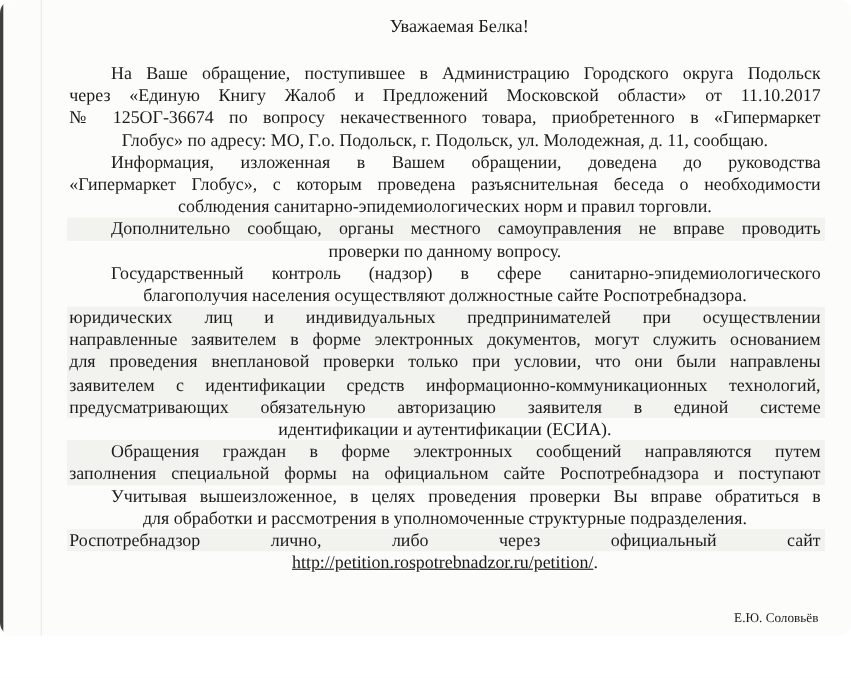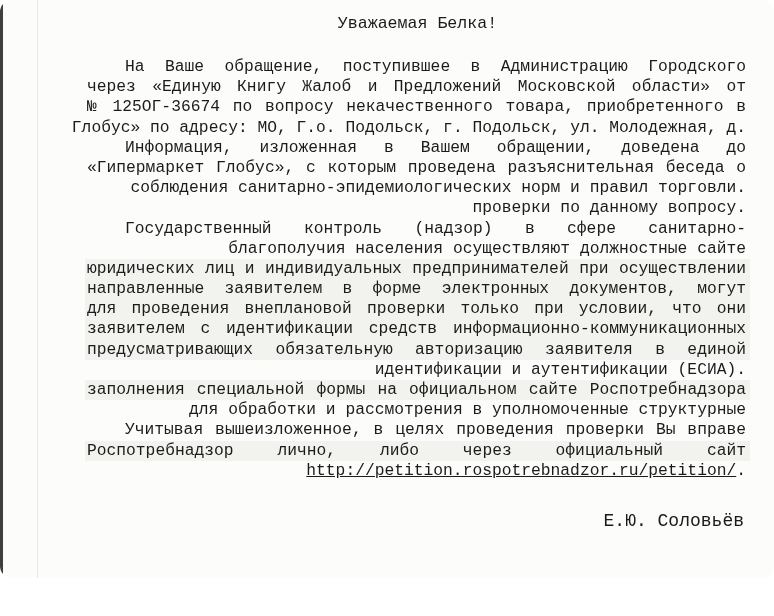--- a/index.html
+++ b/index.html
@@ -2,21 +2,21 @@
 <html><head>
 <meta charset="utf-8">
 <style>
   html, body { margin: 0; padding: 0; background: #ffffff; }
   .page {
     position: relative;
     width: 774px;
     height: 578px;
     background: var(--page-bg, #fcfcfb);
     color: var(--text-color, #1b1b1b);
-    font-family: Liberation Mono, monospace;
+    font-family: Liberation Serif, serif;
     overflow: hidden;
     border-radius: 12px;
   }
   .edge-strip {
     position: absolute;
     left: 0; top: 0;
     width: 3px; height: 616px;
     background: var(--edge-color, #3f3f3f);
   }
   .margin-line {
@@ -37,36 +37,35 @@
     text-indent: 26px;
     margin-bottom: 23px;
     white-space: nowrap;
   }
   .lines { width: 683px; }
   .line {
     font-size: 16.3px;
     line-height: 20.2px;
     height: 20.2px;
     overflow: hidden;
-    text-align: right;
+    text-align: center;
   }
   .line.just {
     text-align: justify;
     text-align-last: justify;
-    margin-left: 24px;
   }
   .line.indent { text-indent: 38px; }
   .line.shade {
     background: var(--shade-color, #f2f2ee);
     box-shadow: 4px 0 0 var(--shade-color, #f2f2ee), -2px 0 0 var(--shade-color, #f2f2ee);
   }
   .url { text-decoration: underline; }
   .signature {
     margin-top: 30px;
-    font-size: 18px;
+    font-size: 12px;
     line-height: 20px;
     text-align: right;
     padding-right: 2px;
   }
 </style>
 </head>
 <body>
 
 <div class="page" style="--page-bg: #fcfcfb; --text-color: #1b1b1b; --shade-color: #f2f2ee; --edge-color: #3f3f3f; --margin-line-color: #e8e8e5;">
   <div class="edge-strip"></div>
@@ -74,30 +73,32 @@
   <div class="content">
     <div class="salutation">Уважаемая Белка!</div>
     <div class="lines" id="lines-container">
         <div class="line just indent">На Ваше обращение, поступившее в Администрацию Городского округа Подольск</div>
         <div class="line just">через «Единую Книгу Жалоб и Предложений Московской области» от 11.10.2017</div>
         <div class="line just">№ 125ОГ-36674 по вопросу некачественного товара, приобретенного в «Гипермаркет</div>
         <div class="line">Глобус» по адресу: МО, Г.о. Подольск, г. Подольск, ул. Молодежная, д. 11, сообщаю.</div>
         <div class="line just indent">Информация, изложенная в Вашем обращении, доведена до руководства</div>
         <div class="line just">«Гипермаркет Глобус», с которым проведена разъяснительная беседа о необходимости</div>
         <div class="line">соблюдения санитарно-эпидемиологических норм и правил торговли.</div>
+        <div class="line just indent shade">Дополнительно сообщаю, органы местного самоуправления не вправе проводить</div>
         <div class="line">проверки по данному вопросу.</div>
         <div class="line just indent">Государственный контроль (надзор) в сфере санитарно-эпидемиологического</div>
         <div class="line">благополучия населения осуществляют должностные сайте Роспотребнадзора.</div>
         <div class="line just shade">юридических лиц и индивидуальных предпринимателей при осуществлении</div>
         <div class="line just shade">направленные заявителем в форме электронных документов, могут служить основанием</div>
         <div class="line just shade">для проведения внеплановой проверки только при условии, что они были направлены</div>
         <div class="line just shade">заявителем с идентификации средств информационно-коммуникационных технологий,</div>
         <div class="line just shade">предусматривающих обязательную авторизацию заявителя в единой системе</div>
         <div class="line">идентификации и аутентификации (ЕСИА).</div>
+        <div class="line just indent shade">Обращения граждан в форме электронных сообщений направляются путем</div>
         <div class="line just shade">заполнения специальной формы на официальном сайте Роспотребнадзора и поступают</div>
+        <div class="line just indent">Учитывая вышеизложенное, в целях проведения проверки Вы вправе обратиться в</div>
         <div class="line">для обработки и рассмотрения в уполномоченные структурные подразделения.</div>
-        <div class="line just indent">Учитывая вышеизложенное, в целях проведения проверки Вы вправе обратиться в</div>
         <div class="line just shade">Роспотребнадзор лично, либо через официальный сайт</div>
         <div class="line"><span class="url">http://petition.rospotrebnadzor.ru/petition/</span><span>.</span></div>
       </div>
     <div class="signature">Е.Ю. Соловьёв</div>
   </div>
 </div>
 
 </body></html>

